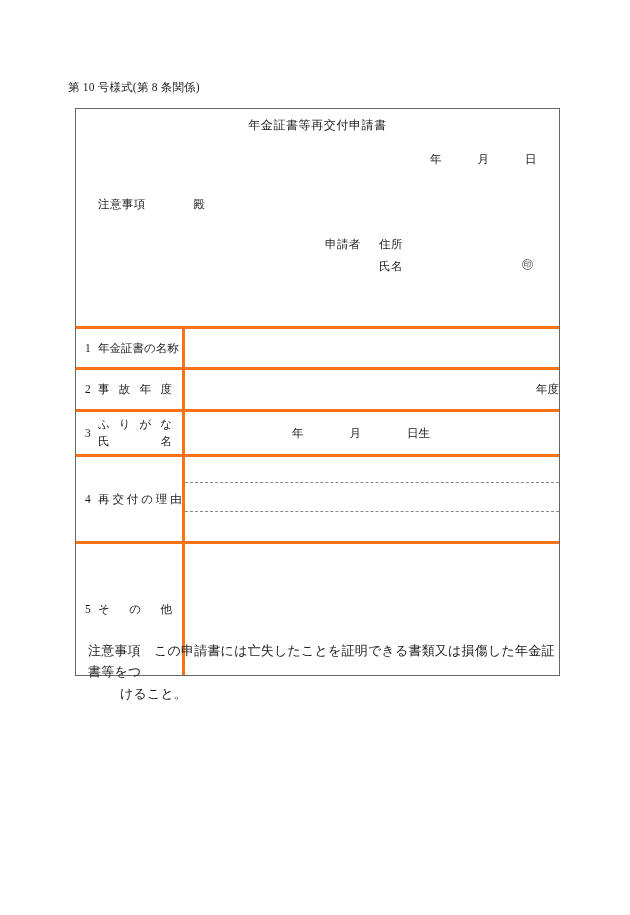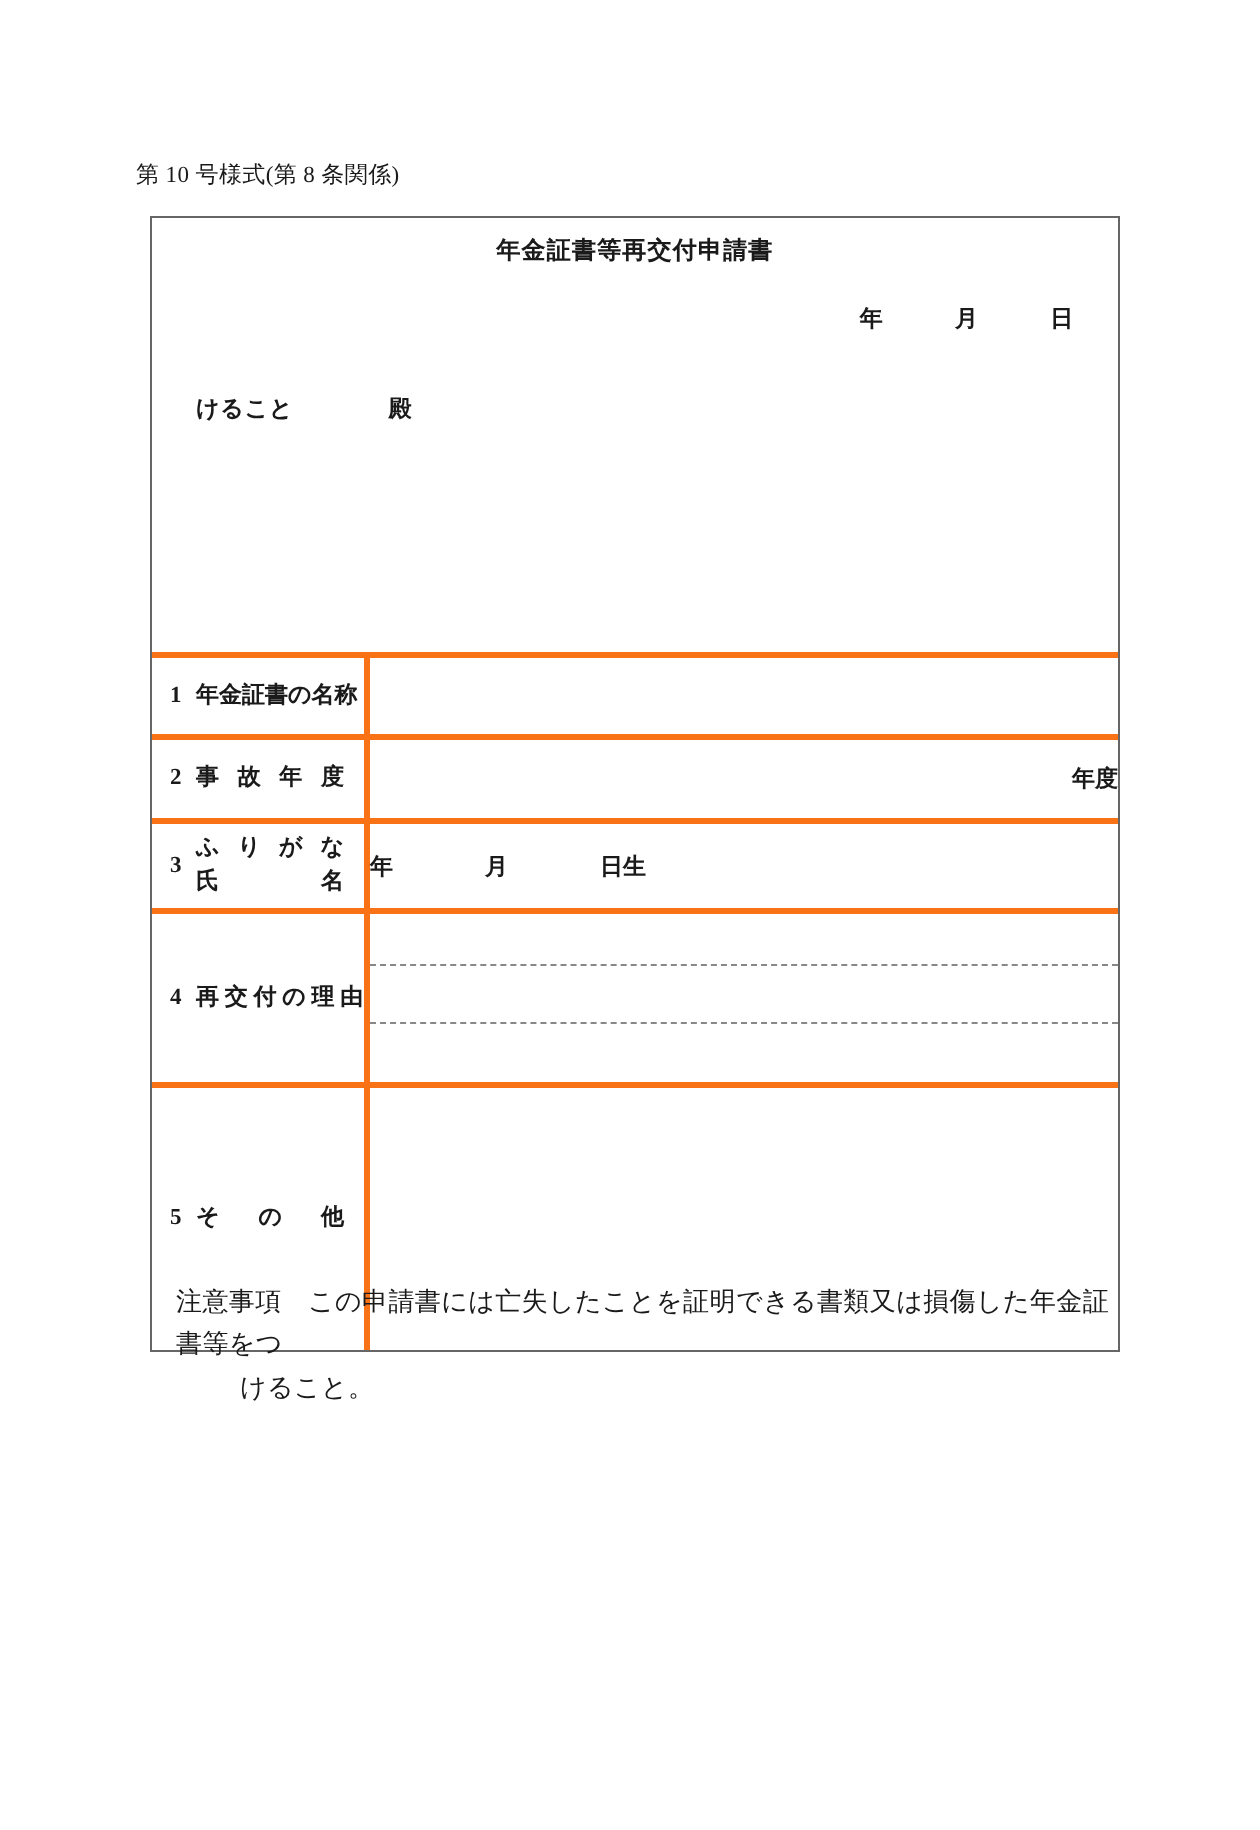--- a/index.html
+++ b/index.html
@@ -35,21 +35,20 @@
   }
 
   
   .form-box {
     position: absolute;
     left: 75px;
     top: 108px;
     width: 485px;
     border: 1px solid #666;
     box-sizing: border-box;
-    font-weight: bold;
   }
 
   
   .head {
     position: relative;
     height: 217px;
     box-sizing: border-box;
   }
   .doc-title {
     position: absolute;
@@ -164,21 +163,21 @@
   .r2 { height: 42px; }
   .r3 { height: 45px; }
   .r4 { height: 87px; }
   .r5 { height: 132px; }
 
   .val-center {
     text-align: right;
     white-space: pre;
   }
   .val-dob {
-    text-align: left;
+    text-align: center;
     padding-right: 22px;
     white-space: pre;
   }
 
   
   .reason-cell {
     position: relative;
   }
   .dotline {
     position: absolute;
@@ -214,22 +213,32 @@
   <div class="form-no">第 10 号様式(第 8 条関係)</div>
 
   <div class="form-box">
 
     <div class="head">
 
       <div class="doc-title">年金証書等再交付申請書</div>
 
       <div class="date-line">年　　　月　　　日</div>
 
-      <div class="addressee">けること　　　　殿</div>
-
+      <div class="addressee">注意事項　　　　殿</div>
+
+      <div class="applicant">
+        <div class="ln">
+          <span class="lbl-inline">申請者</span>
+          <span class="fld">住所</span>
+        </div>
+        <div class="ln">
+          <span class="fld">氏名</span>
+          <span class="seal">㊞</span>
+        </div>
+      </div>
 
     </div>
 
     <table class="tbl">
       <tbody>
 
         <tr class="r1">
           <td class="c-label">
             <div class="lab"><span class="lab-num">1</span><span>年金証書の名称</span></div>
           </td>

